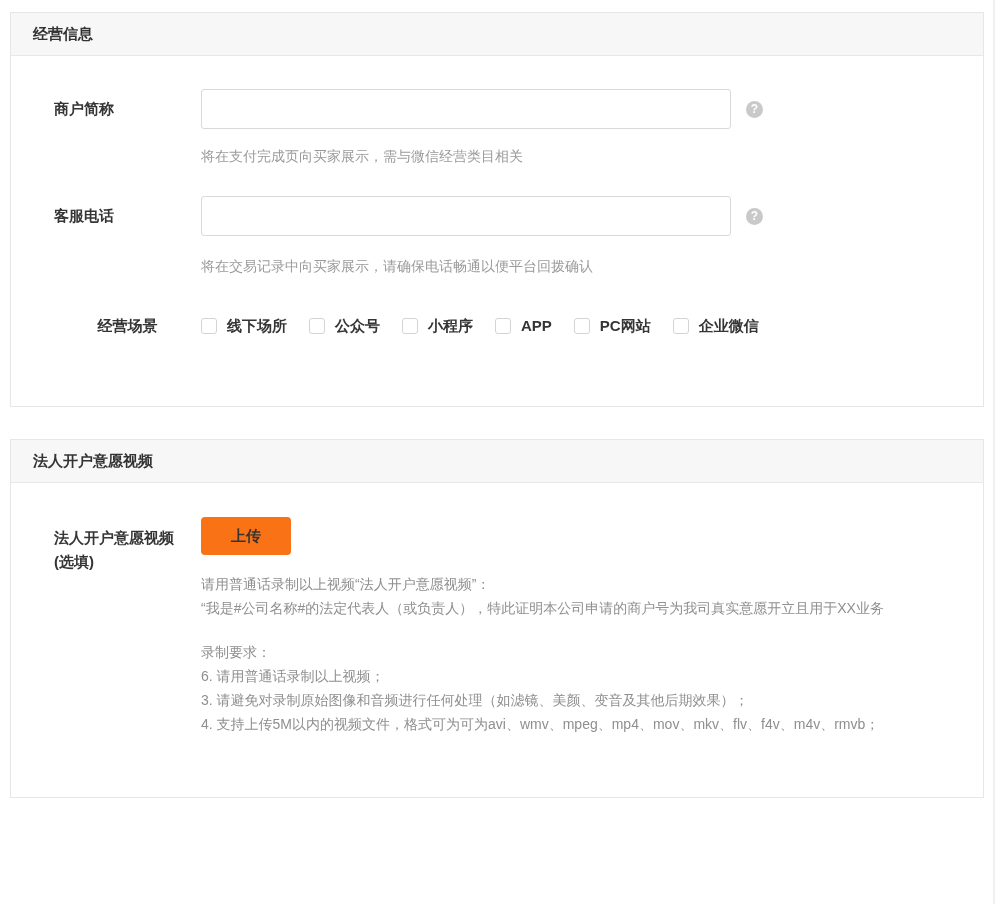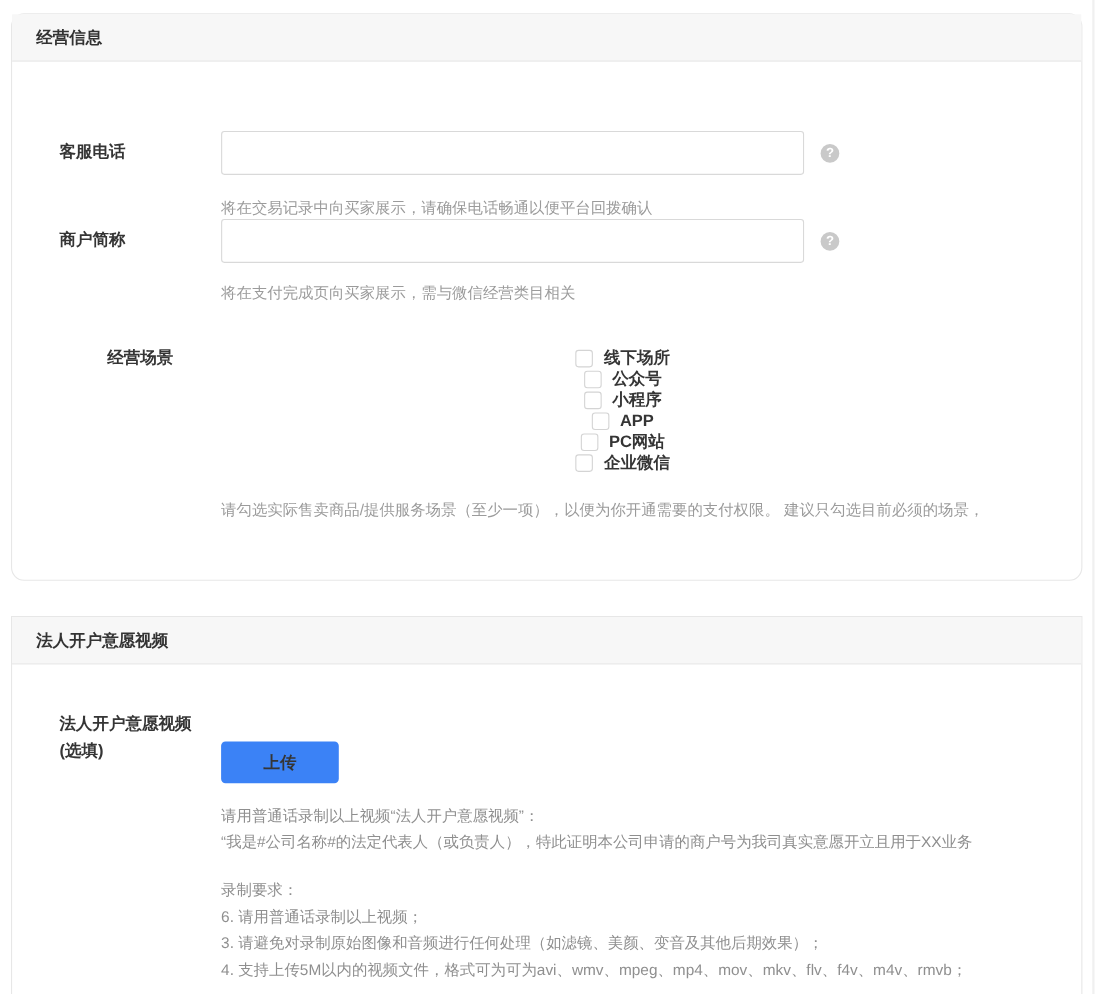--- a/index.html
+++ b/index.html
@@ -13,21 +13,21 @@
   .scroll-edge {
     position: absolute; right: 5px; top: 0; bottom: 0; width: 2px;
     background: #f0f0f0;
   }
   .card {
     margin-left: 10px;
     width: 974px;
     border: 1px solid #e7e7e7;
     background: #ffffff;
   }
-  .card-first { margin-top: 12px; border-radius: 12px; }
+  .card-first { margin-top: 12px; }
   .card-second { margin-top: 32px; }
   .card-header {
     height: 43px;
     background: #f7f7f7;
     border-bottom: 1px solid #e8e8e8;
     display: flex; align-items: center;
     padding-left: 22px;
   }
   .card-title {
     font-size: 15px; font-weight: 700; color: #333333;
@@ -69,83 +69,82 @@
     content: "?";
     color: #ffffff; font-size: 12px; font-weight: 700; line-height: 1;
   }
   .hint {
     margin-top: 17px;
     font-size: 14px; color: #9b9b9b;
     line-height: 20px;
   }
   .hint-tight { margin-top: 20px; }
   .hint-para { margin-top: 20px; line-height: 26px; }
-  .checkbox-row { display: flex; align-items: center; flex-direction: column; }
+  .checkbox-row { display: flex; align-items: flex-end; }
   .checkbox-item {
     display: inline-flex; align-items: center;
     margin-right: 22px;
     cursor: pointer;
   }
   .checkbox-box {
     width: 16px; height: 16px;
     border: 1px solid #d4d4d4; border-radius: 3px;
     background: #ffffff;
     margin-right: 10px;
     flex-shrink: 0;
   }
   .checkbox-label {
     font-size: 15px; font-weight: 700; color: #353535;
     line-height: 19px;
   }
   .upload-btn {
-    width: 107px; height: 38px;
-    background: #3b82f6;
+    width: 90px; height: 38px;
+    background: #f97316;
     border: none; border-radius: 4px;
     font-family: inherit;
     font-size: 15px; font-weight: 700; color: #353535;
     cursor: pointer;
-    margin-top: 36px;
   }
   .instructions {
     margin-top: 17px;
     font-size: 14px; color: #8f8f8f;
     line-height: 24px;
   }
   .instr-spacer { height: 20px; }
 </style>
 </head>
 <body>
 
 <div class="scroll-edge"></div>
 
 <section class="card card-first">
   <div class="card-header">
     <span class="card-title">经营信息</span>
   </div>
   <div class="card-body card-body-1">
 
-    <div class="form-row row-gap-30">
-      <div class="form-label label-input-row">客服电话</div>
+    <div class="form-row">
+      <div class="form-label label-input-row">商户简称</div>
       <div class="field">
         <div class="input-line">
           <input type="text" class="text-input" value="" style="">
           <span class="help-icon"></span>
         </div>
-        <div class="hint hint-tight">将在交易记录中向买家展示，请确保电话畅通以便平台回拨确认</div>
-      </div>
-    </div>
-
-    <div class="form-row">
-      <div class="form-label label-input-row">商户简称</div>
+        <div class="hint">将在支付完成页向买家展示，需与微信经营类目相关</div>
+      </div>
+    </div>
+
+    <div class="form-row row-gap-30">
+      <div class="form-label label-input-row">客服电话</div>
       <div class="field">
         <div class="input-line">
           <input type="text" class="text-input" value="" style="">
           <span class="help-icon"></span>
         </div>
-        <div class="hint">将在支付完成页向买家展示，需与微信经营类目相关</div>
+        <div class="hint hint-tight">将在交易记录中向买家展示，请确保电话畅通以便平台回拨确认</div>
       </div>
     </div>
 
     <div class="form-row row-gap-40">
       <div class="form-label label-checkbox-row">经营场景</div>
       <div class="field">
         <div class="checkbox-row">
           <span class="checkbox-item">
             <span class="checkbox-box"></span>
             <span class="checkbox-label">线下场所</span>
@@ -165,21 +164,20 @@
           <span class="checkbox-item">
             <span class="checkbox-box"></span>
             <span class="checkbox-label">PC网站</span>
           </span>
           <span class="checkbox-item">
             <span class="checkbox-box"></span>
             <span class="checkbox-label">企业微信</span>
           </span>
         </div>
         <div class="hint hint-para">
-          <div>请勾选实际售卖商品/提供服务场景（至少一项），以便为你开通需要的支付权限。 建议只勾选目前必须的场景，</div>
         </div>
       </div>
     </div>
 
   </div>
 </section>
 
 <section class="card card-second">
   <div class="card-header">
     <span class="card-title">法人开户意愿视频</span>

